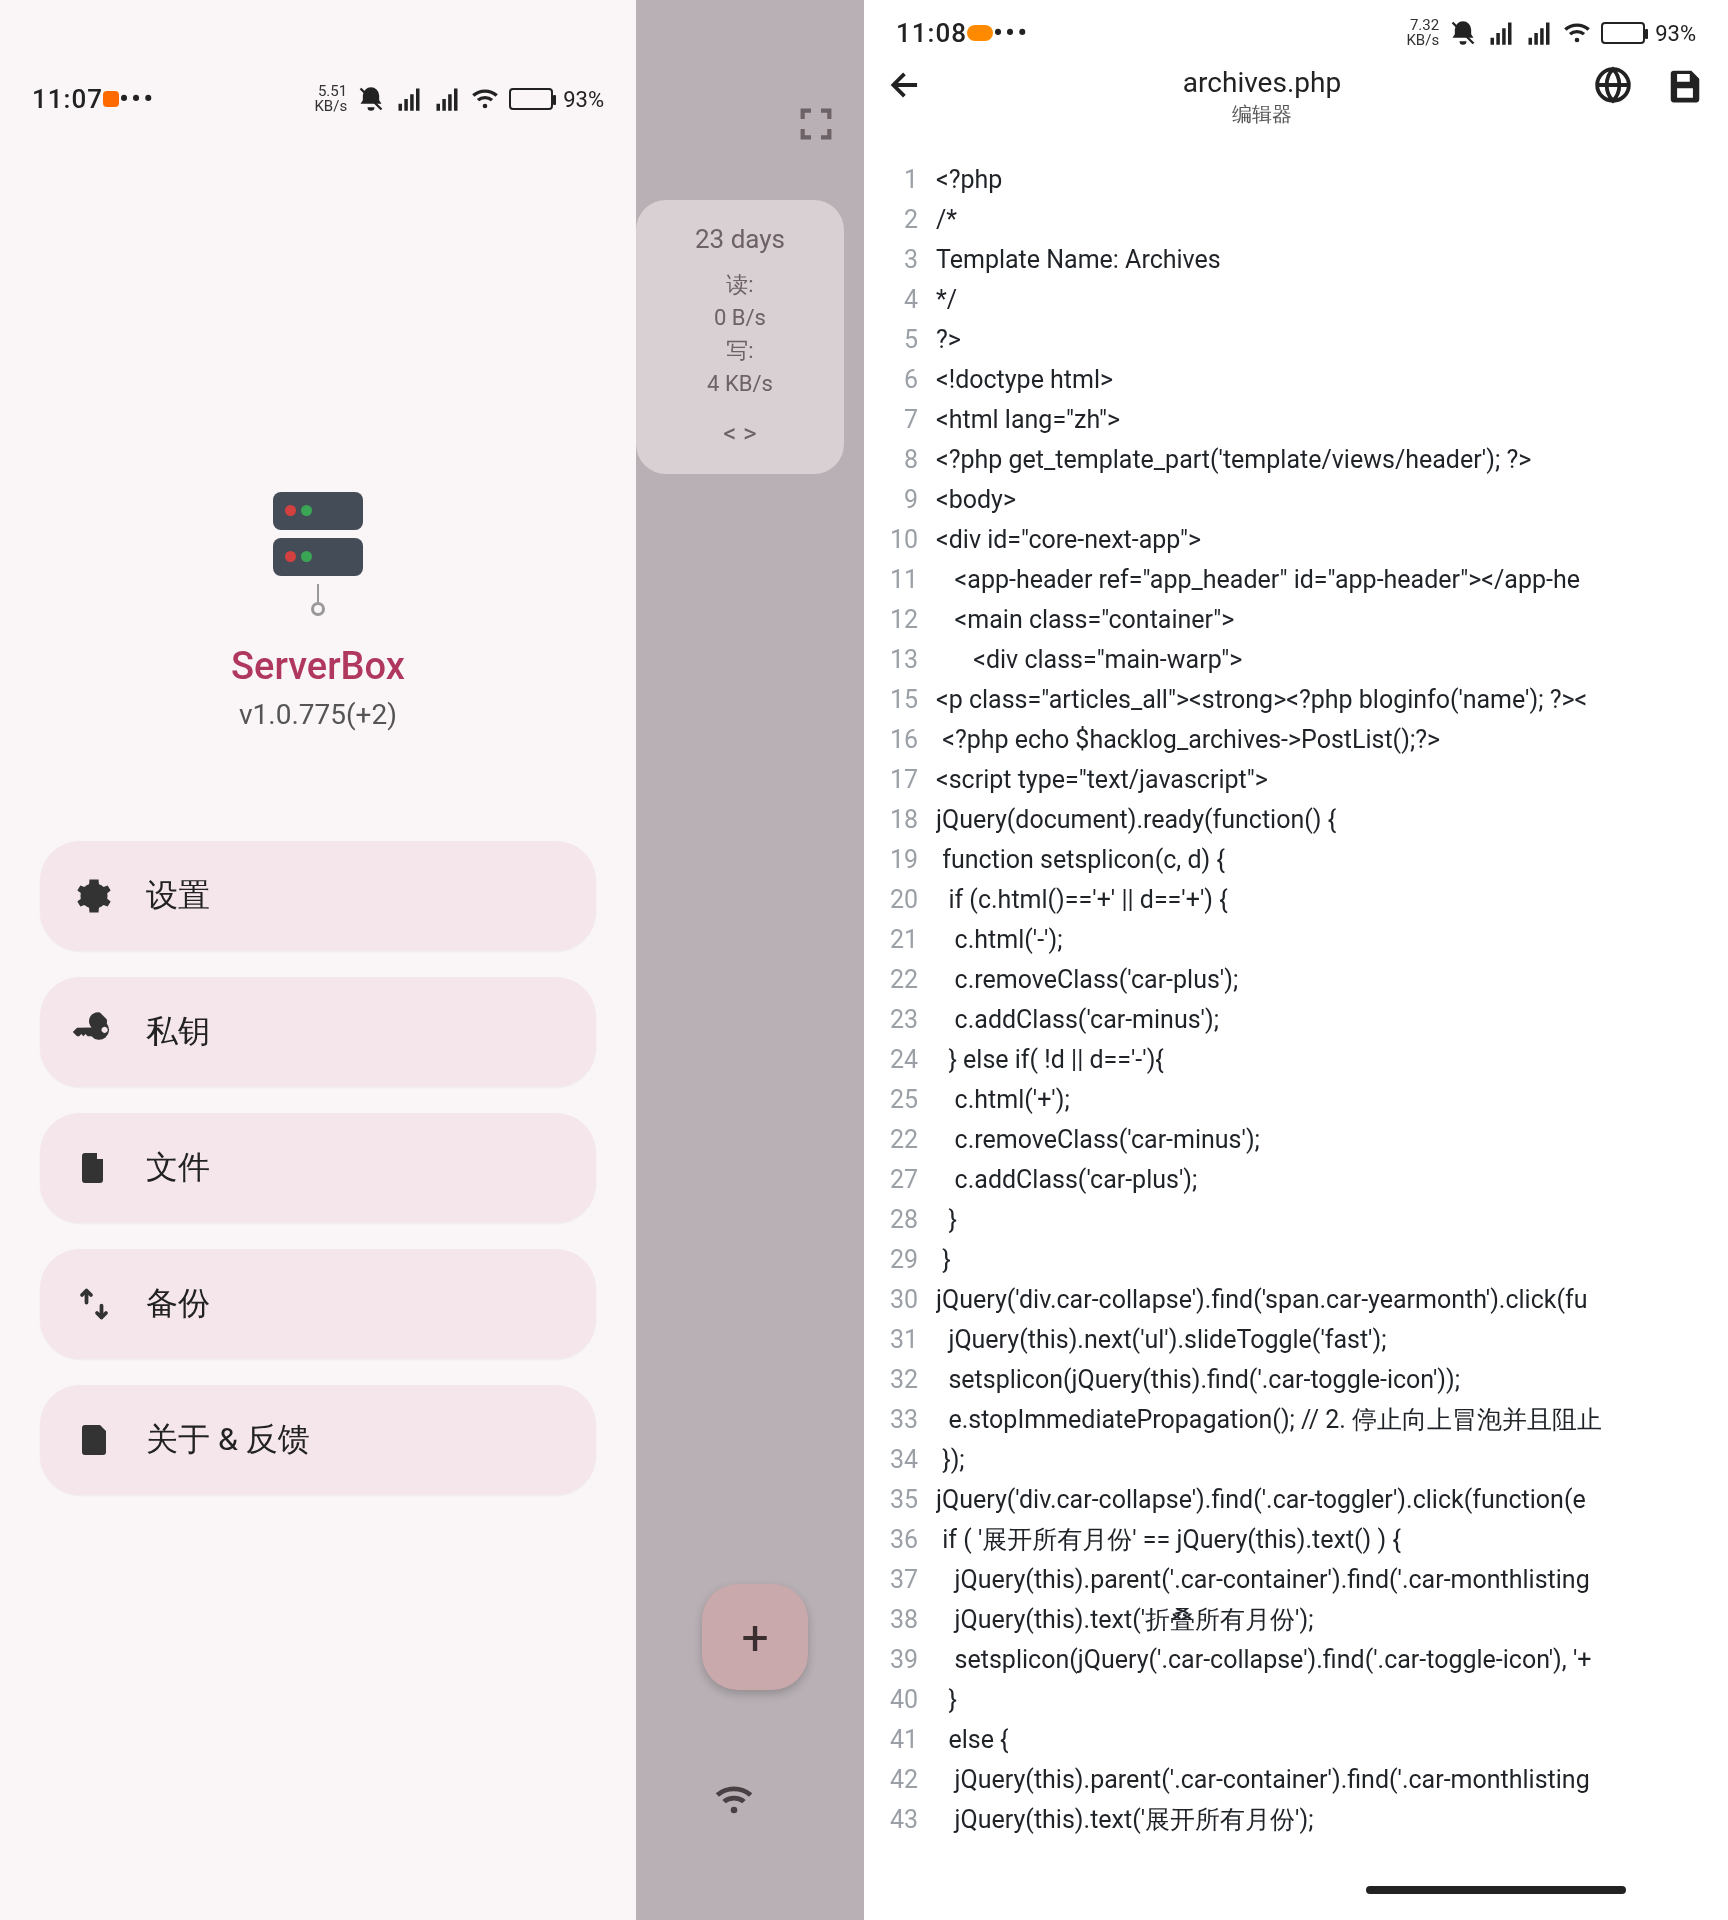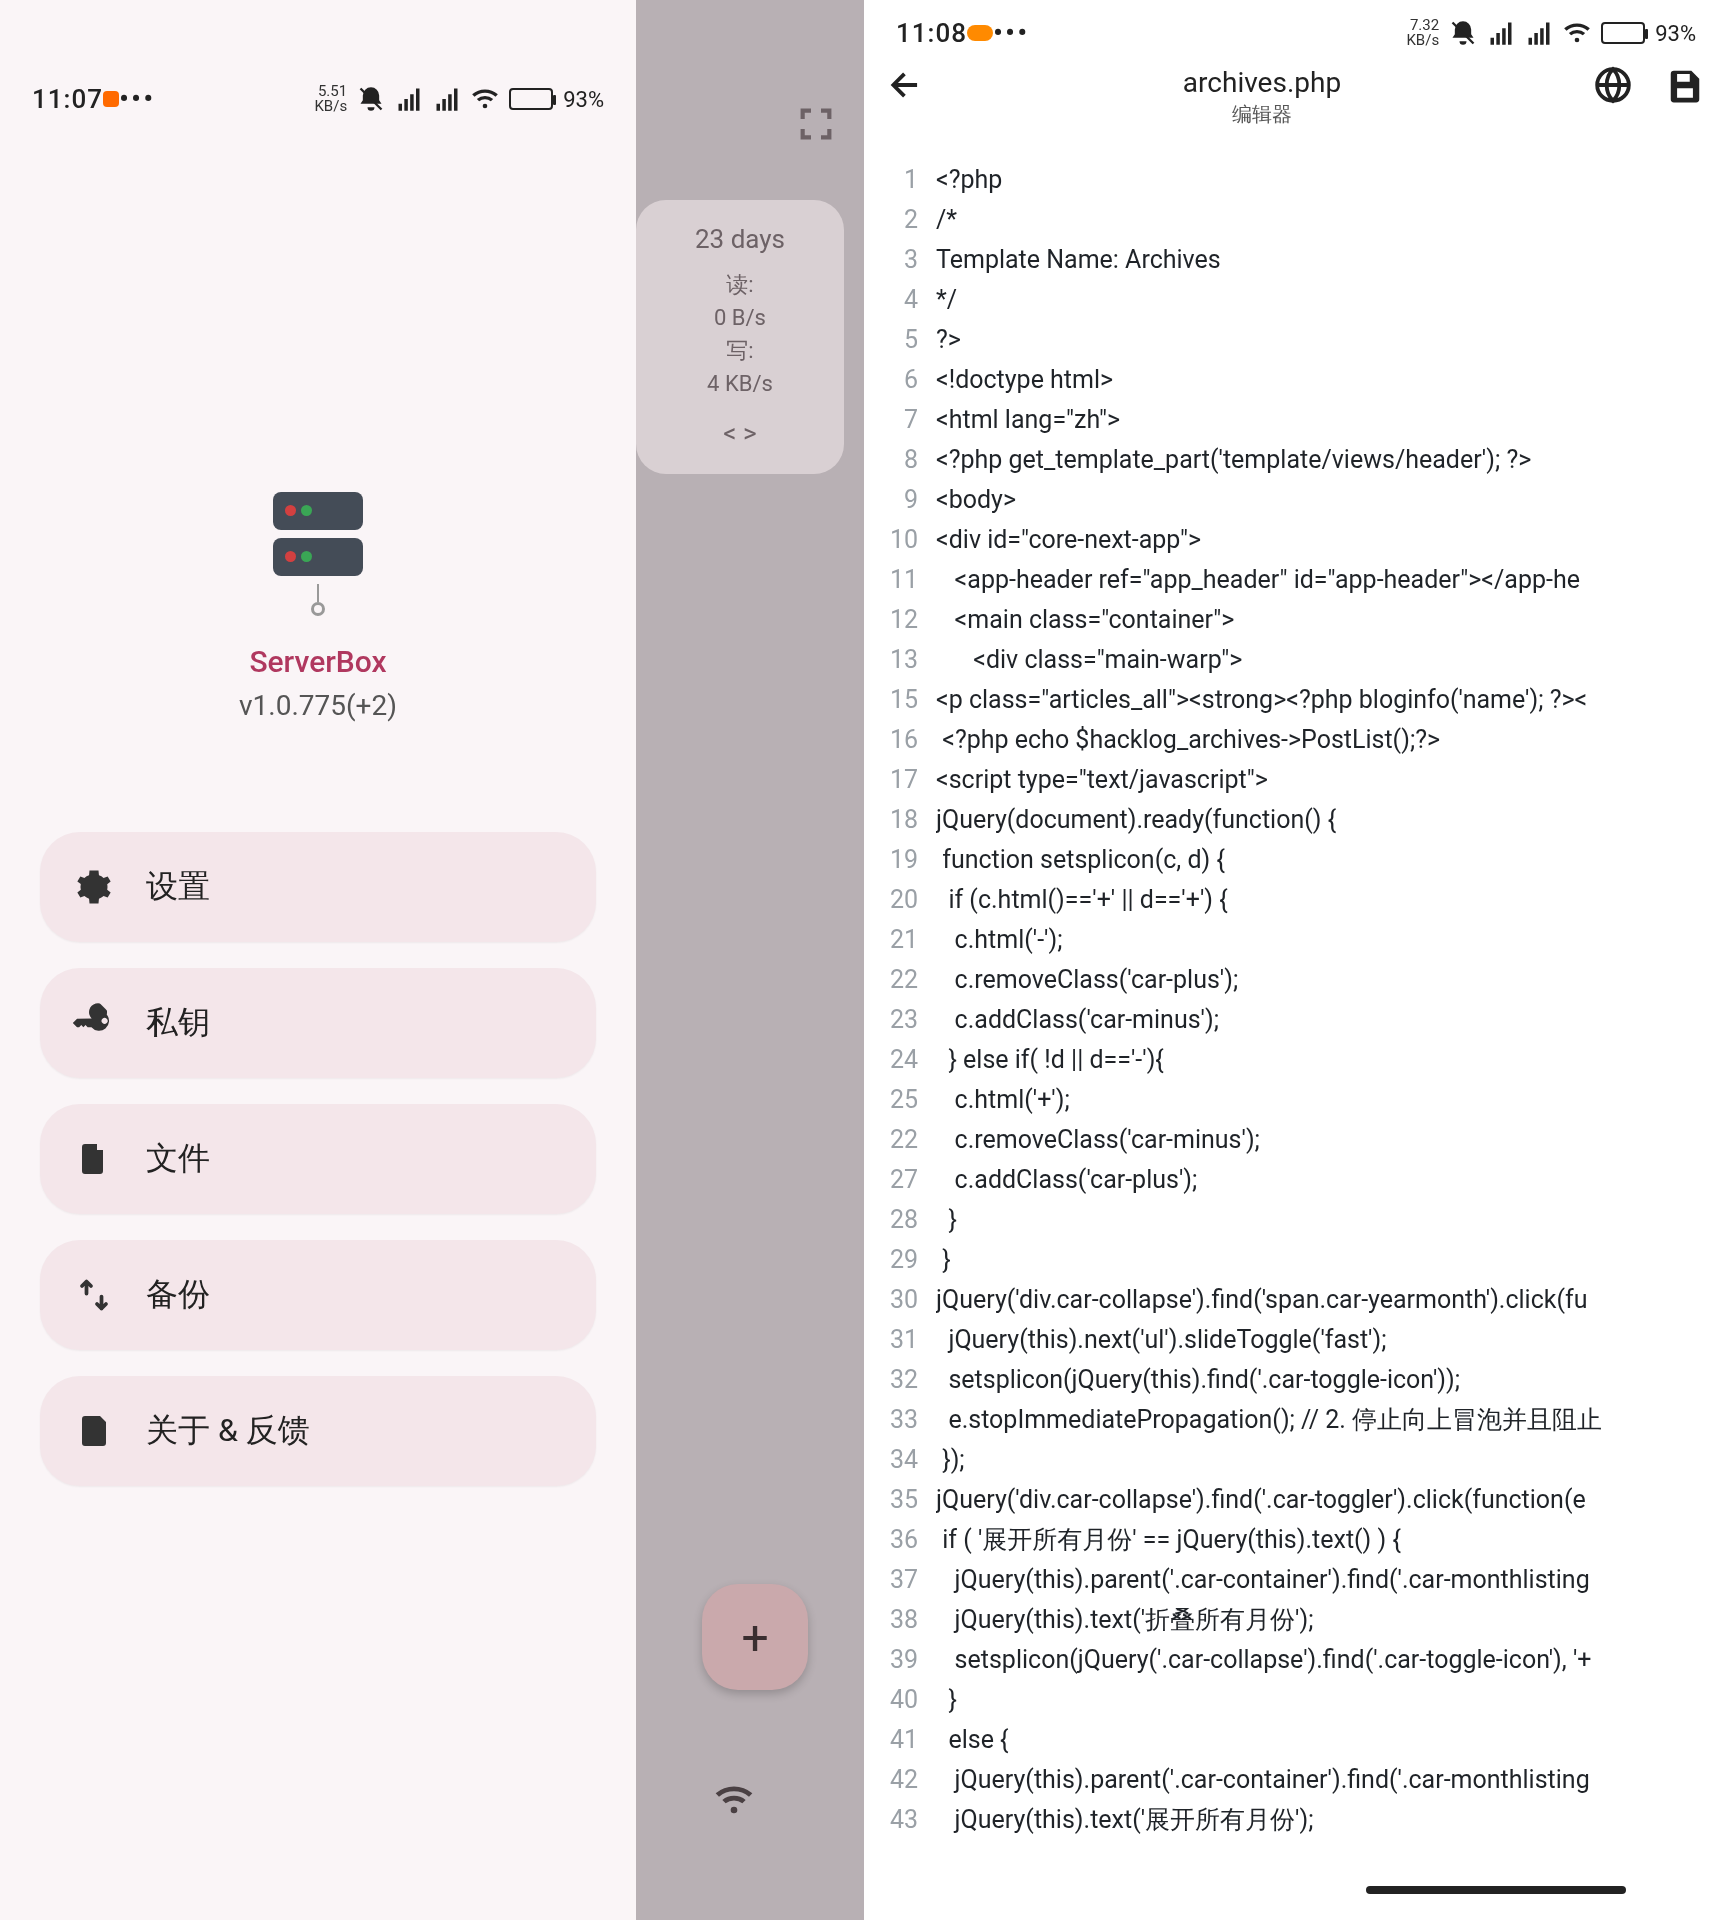--- a/index.html
+++ b/index.html
@@ -23,21 +23,21 @@
   .drawer { position:absolute; top:0; left:0; width:636px; height:100%; background:#faf5f7; border-top-right-radius:50px; border-bottom-right-radius:50px; z-index:5; padding-top:66px;}
   .drawer-inner { padding:0 40px; }
   .brand { text-align:center; margin-top:360px; }
   .brand-logo { display:inline-block; position:relative; }
   .server-body { width:90px; height:38px; background:#444c57; border-radius:8px; margin-bottom:8px; position:relative;}
   .server-body .led1,.server-body .led2{ position:absolute; top:13px; width:11px; height:11px; border-radius:50%;}
   .server-body .led1{ left:12px; background:#d34040;}
   .server-body .led2{ left:28px; background:#3aa655;}
   .stand { width:2px; height:18px; background:#999; margin:0 auto;}
   .foot { width:14px; height:14px; border:3px solid #999; border-radius:50%; margin:0 auto;}
-  .brand-name { font-size:30px; color:#b0385f; margin-top:24px; font-weight:500;}
+  .brand-name { font-size:38px; color:#b0385f; margin-top:24px; font-weight:500;}
   .brand-ver  { font-size:28px; color:#555; margin-top:10px;}
   .menu { margin-top:110px; display:flex; flex-direction:column; gap:26px;}
   .menu-item { background:#f4e6ea; border-radius:40px; height:110px; display:flex; align-items:center; padding:0 36px; gap:34px; box-shadow:0 1px 2px rgba(0,0,0,.05);}
   .menu-item span { font-size:32px; color:#222; }
   .menu-icon { width:36px; height:36px; fill:#333; flex:0 0 36px;}
   .key-icon { transform:rotate(45deg);}
   .overlay { position:absolute; top:0; left:636px; right:0; bottom:0; background:rgba(60,50,55,.35); z-index:4; padding-top:86px;padding-left:32px;}
   .card { position:absolute; top:200px; left:0px; width:208px; background:#d9d0d3; border-radius:30px; padding:24px 18px 26px 18px; color:#6d6266; font-size:22px;}
   .card .days { text-align:center; font-size:26px; color:#6d6266; margin-bottom:14px;}
   .card .row { text-align:center; line-height:1.5;}

